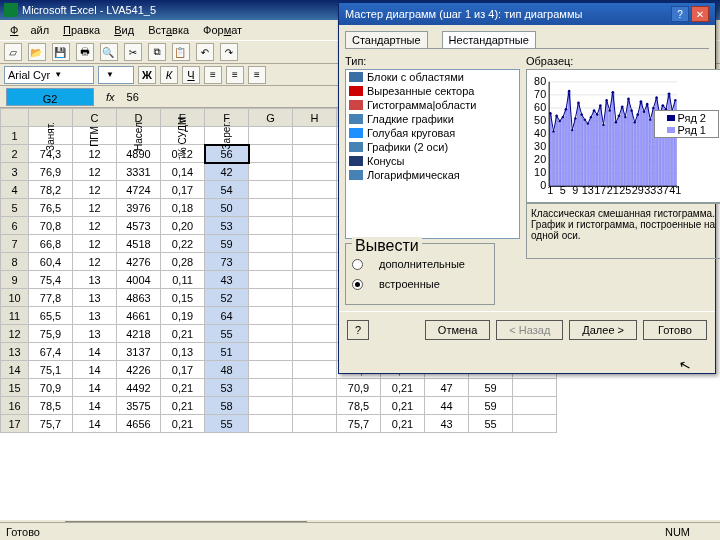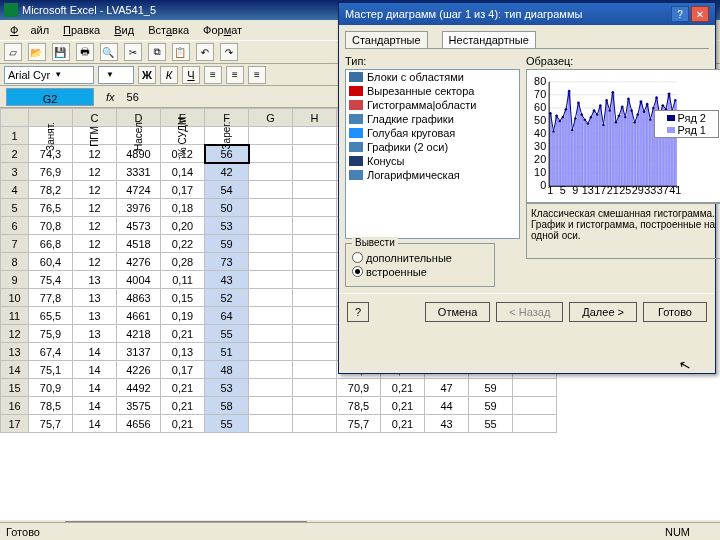--- a/index.html
+++ b/index.html
@@ -49,22 +49,22 @@
 .listbox{border:1px solid #7f9db9;background:#fff;width:175px;height:170px;overflow:hidden}
 .listbox .it{display:flex;align-items:center;gap:4px;padding:1px 3px;font-size:10px}
 .listbox .it.sel{background:#316ac5;color:#fff}
 .li-ic{width:14px;height:10px;display:inline-block}
 .preview{border:1px solid #919b9c;background:#fff;width:196px;height:134px;position:relative}
 .preview svg{width:100%;height:100%}
 .legend{position:absolute;right:2px;top:40px;border:1px solid #888;background:#fff;font-size:8px;padding:1px 12px}
 .legend div{display:flex;align-items:center;gap:2px}
 .lg-sw{width:8px;height:6px;display:inline-block}
 .grp{border:1px solid #919b9c;padding:6px;margin-top:4px;position:relative}
-.grp .gt{position:absolute;top:-7px;left:6px;background:#ece9d8;padding:0 3px;font-size:10px}
-.radio{display:flex;align-items:flex-start;gap:3px;font-size:10px;margin:2px 0}
+.grp .gt{position:absolute;top:-7px;left:6px;background:#ece9d8;padding:0 3px;font-size:16px}
+.radio{display:flex;align-items:center;gap:16px;font-size:10px;margin:8px 0}
 .radio .rb{width:11px;height:11px;border:1px solid #555;border-radius:50%;background:#fff;display:inline-flex;align-items:center;justify-content:center}
 .radio .rb.on::after{content:"";width:5px;height:5px;background:#000;border-radius:50%}
 .desc{border:1px solid #919b9c;padding:4px;font-size:10px;width:196px;height:56px}
 .dlg-btns{display:flex;gap:6px;justify-content:flex-end;padding:8px;border-top:1px solid #fff}
 .btn{border:1px solid #555;background:#ece9d8;padding:2px 12px;font-size:11px;min-width:64px}
 .btn.dis{color:#888}
 .helpq{border:1px solid #555;width:22px;height:20px;display:flex;align-items:center;justify-content:center;margin-right:auto}
 .cursor{position:absolute;right:24px;top:354px;font-size:14px;transform:rotate(-15deg)}
 .hscroll{position:absolute;right:4px;bottom:2px;width:220px;height:15px;background:#e4e2d5;border:1px solid #aca899;display:flex}
 .hscroll .ar{width:15px;background:#ece9d8;border:1px solid #888;display:flex;align-items:center;justify-content:center;font-size:8px}

